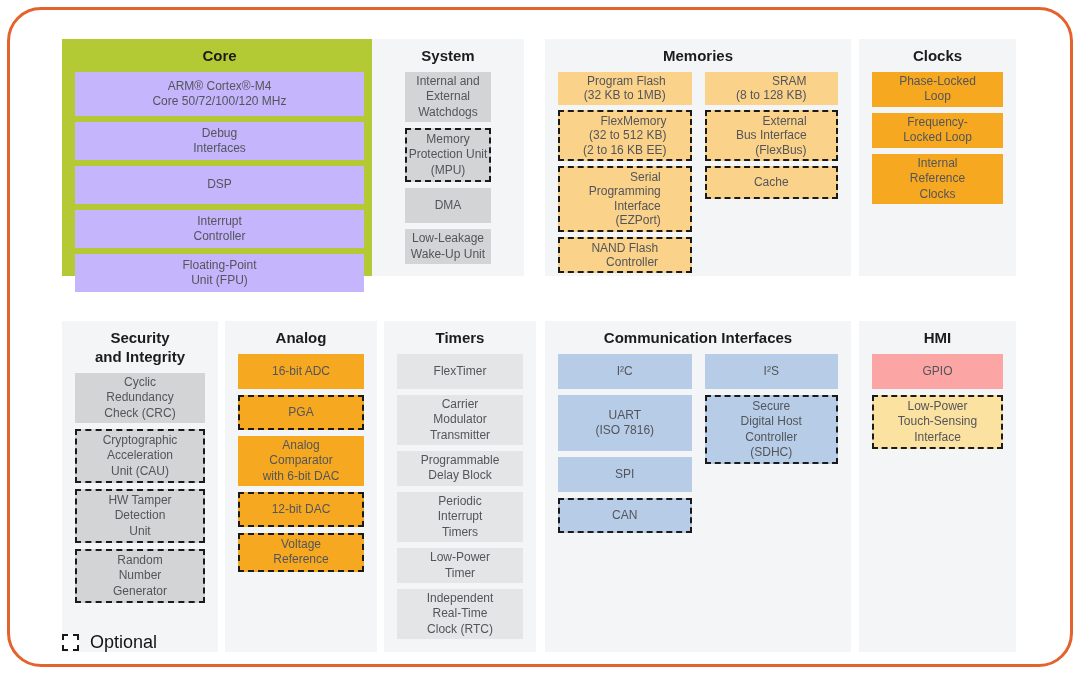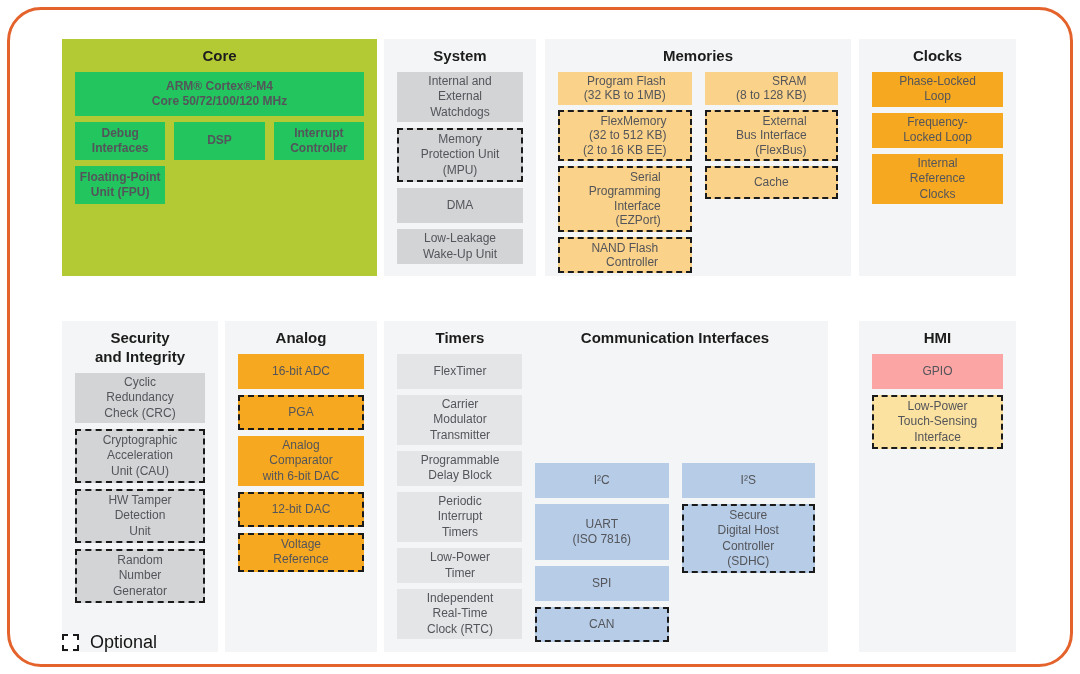--- a/index.html
+++ b/index.html
@@ -11,56 +11,56 @@
     position:absolute;left:7px;top:7px;right:7px;bottom:7px;
     border:3px solid #e4632d;border-radius:34px;box-sizing:border-box;
   }
   .panel{
     position:absolute;background:#f4f5f6;box-sizing:border-box;
     display:flex;flex-direction:column;padding:6px 13px 10px;
   }
   .row1{top:39px;height:237px;}
   .row2{top:277px;height:331px;margin-top:44px;}
   #p-core{left:62px;width:315px;background:#b4ca35;}
-  #p-system{left:384px;width:152px;}
+  #p-system{left:372px;width:152px;align-items:center;}
   #p-memories{left:545px;width:306px;}
   #p-clocks{left:859px;width:157px;}
   #p-security{left:62px;width:156px;}
   #p-analog{left:225px;width:152px;}
   #p-timers{left:384px;width:152px;}
-  #p-comm{left:522px;width:306px;justify-content:space-between;}
+  #p-comm{left:545px;width:306px;}
   #p-hmi{left:859px;width:157px;}
 
   .title{
     font-size:15px;font-weight:bold;color:#1c1c1c;text-align:center;
     line-height:1.26;white-space:pre-line;margin-bottom:6px;padding-top:2px;
   }
   .blocks{display:flex;flex-direction:column;gap:6px;}
   .cols{display:grid;grid-template-columns:1fr 1fr;column-gap:13px;align-items:start;}
   .blk{
     box-sizing:border-box;min-height:35px;padding:2px;
     display:flex;align-items:center;justify-content:center;
     text-align:center;font-size:12px;line-height:1.28;color:#54555a;
     white-space:pre-line;
   }
   .dashed{border:2px dashed #1a1a1a;}
   .compact .blk{line-height:1.2;min-height:33px;text-align:right;}
   .compact .blocks{gap:5px;}
 
-  .blk-green{background:#22c55e;font-weight:bold;}
+  .blk-green{background:#c4b5fd;}
   .blk-gray{background:#d3d4d6;}
   .blk-graylight{background:#e4e5e7;}
   .blk-tan{background:#fad289;}
   .blk-orange{background:#f6a820;}
   .blk-blue{background:#b6cce7;}
   .blk-cream{background:#fca5a5;}
   .blk-cream.dashed{background:#fbe2a0;}
 
   .arm{min-height:44px;margin-bottom:6px;}
-  .core-grid{display:grid;grid-template-columns:1fr 1fr 1fr;gap:6px 9px;}
+  .core-grid{display:grid;grid-template-columns:1fr;gap:6px 9px;}
   .core-grid .blk{min-height:38px;}
   .tall{min-height:56px;}
 
   .legend{position:absolute;left:62px;top:632px;display:flex;align-items:center;gap:11px;}
   .legend-box{width:17px;height:17px;border:2px dashed #1a1a1a;box-sizing:border-box;background:#fff;}
   .legend-label{font-size:18px;color:#141414;}
 </style>
 </head>
 <body>
 

